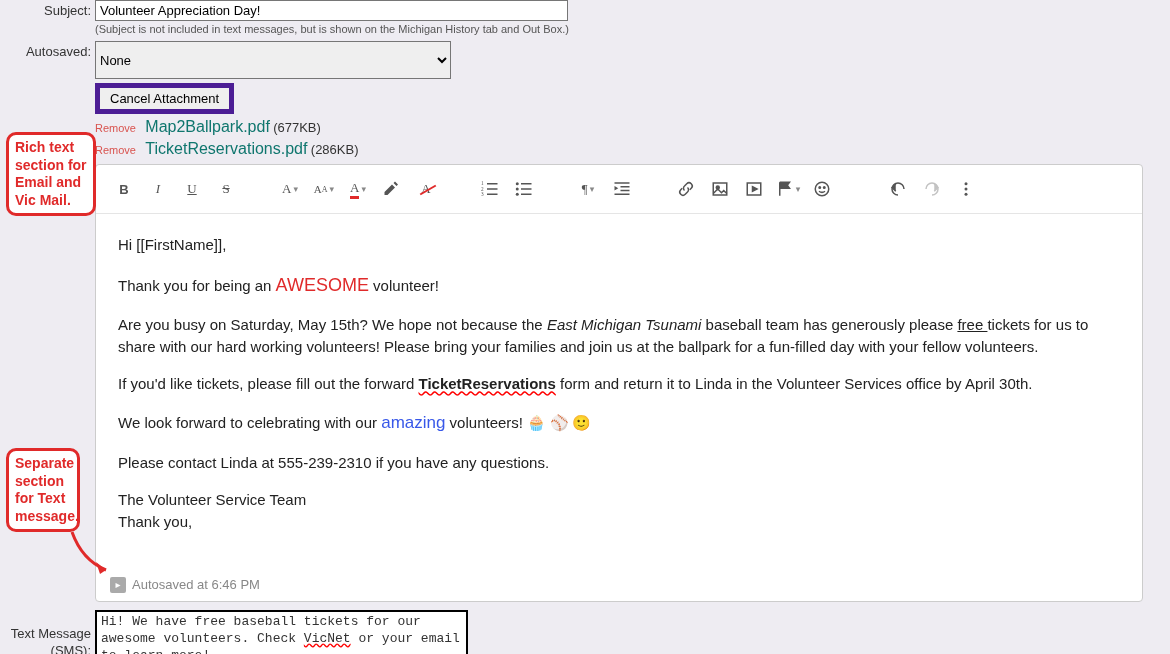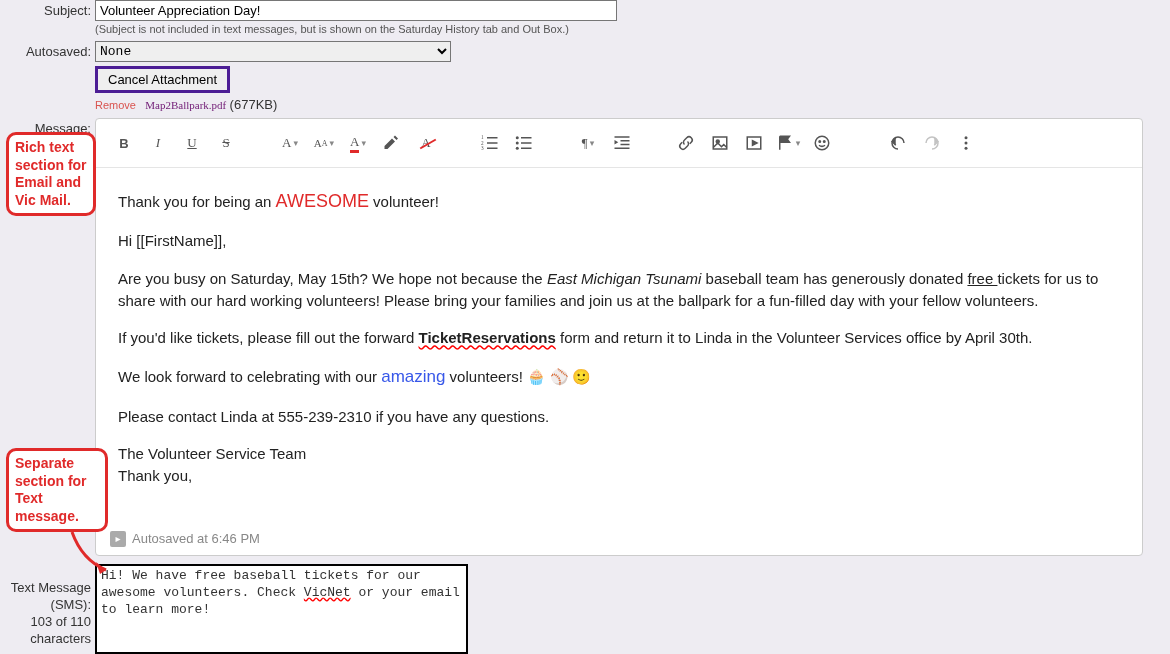--- a/index.html
+++ b/index.html
@@ -23,62 +23,60 @@
     padding-right: 4px;
     padding-top: 3px;
     font-size: 13px;
     color: #333;
     flex-shrink: 0;
   }
   .field-col {
     flex: 1;
   }
   .subject-input {
-    width: 522px;
+    width: 473px;
     height: 21px;
     border: 1px solid #767676;
     background: #fff;
     padding: 1px 4px;
     font-size: 13px;
   }
   .help-text {
     font-size: 11px;
     color: #555;
     padding: 2px 0 4px 0;
   }
   .attach-select {
     width: 356px;
-    height: 21px;
+    height: 38px;
     border: 1px solid #767676;
     background: #efefef;
     font-size: 13px;
-    font-family: Liberation Mono, monospace;
   }
   .cancel-btn {
     margin-top: 4px;
     background: #efefef;
-    border: 3px solid #4c1d95;
+    border: 5px solid #4c1d95;
     padding: 3px 10px;
     font-size: 13px;
     cursor: pointer;
   }
   .att-row {
     margin-top: 4px;
     font-size: 12px;
   }
   .remove-link {
     color: #d9534f;
     font-size: 11px;
     cursor: pointer;
     margin-right: 6px;
   }
   .att-name {
-    color: #701a75;
-    font-size: 11px;
-    font-family: Liberation Serif, serif;
+    color: #0f766e;
+    font-size: 16px;
   }
   .att-size { color: #333; font-size: 13px; }
 
   .editor-wrap {
     width: 1048px;
     background: #fff;
     border: 1px solid #ccc;
     border-radius: 4px;
     overflow: hidden;
   }
@@ -161,21 +159,21 @@
     border: 3px solid #e02a2a;
     border-radius: 10px;
     padding: 4px 6px;
     color: #e02a2a;
     font-size: 14px;
     font-weight: bold;
     text-align: left;
     line-height: 1.25;
   }
   #callout1 { left: 6px; top: 132px; width: 90px; }
-  #callout2 { left: 6px; top: 448px; width: 102px; }
+  #callout2 { left: 6px; top: 448px; width: 74px; }
 
   .arrow-svg {
     position:absolute;
     left: 62px;
     top: 530px;
     width: 60px;
     height: 50px;
     pointer-events:none;
   }
 </style>
@@ -186,35 +184,40 @@
 <div id="callout2" class="callout">Separate section for Text message.</div>
 <svg class="arrow-svg">
   <path d="M10,2 Q20,30 44,40" stroke="#e02a2a" stroke-width="3" fill="none"></path>
   <path d="M44,40 L34,32 L38,44 Z" fill="#e02a2a"></path>
 </svg>
 
 <div class="form-row" style="padding-top:0;">
   <div class="label-col">Subject:</div>
   <div class="field-col">
     <input class="subject-input" type="text" value="Volunteer Appreciation Day!" style="">
-    <div class="help-text">(Subject is not included in text messages, but is shown on the Saturday History tab and Out Box.)</div>
+    <div class="help-text">(Subject is not included in text messages, but is shown on the Michigan History tab and Out Box.)</div>
   </div>
 </div>
 
 <div class="form-row">
   <div class="label-col">Autosaved:</div>
   <div class="field-col">
     <select class="attach-select">
       <option>None</option>
     </select><br>
     <button class="cancel-btn">Cancel Attachment</button>
     <div class="att-row">
       <span class="remove-link">Remove</span>
       <span class="att-name">Map2Ballpark.pdf</span>
       <span class="att-size">(677KB)</span>
+    </div>
+    <div class="att-row">
+      <span class="remove-link">Remove</span>
+      <span class="att-name">TicketReservations.pdf</span>
+      <span class="att-size">(286KB)</span>
     </div>
   </div>
 </div>
 
 <div class="form-row" style="margin-top:6px;">
   <div class="label-col">Message:</div>
   <div class="field-col">
     <div class="editor-wrap">
       <div class="toolbar">
         <span class="tb-btn" style="font-weight:bold;font-family:sans-serif">B</span>
@@ -316,26 +319,26 @@
         <span class="tb-btn">
             <svg viewBox="0 0 24 24" fill="#555">
               <circle cx="12" cy="5" r="2"></circle>
               <circle cx="12" cy="12" r="2"></circle>
               <circle cx="12" cy="19" r="2"></circle>
             </svg>
           </span>
       </div>
 
       <div class="editor-body">
+        <p><span>Hi [[FirstName]],</span></p>
         <p>
           <span>Thank you for being an </span><span class="awesome">AWESOME</span><span> volunteer!</span>
         </p>
-        <p><span>Hi [[FirstName]],</span></p>
         <p>
-          <span>Are you busy on Saturday, May 15th? We hope not because the </span><span class="italic">East Michigan Tsunami</span><span> baseball team has generously donated </span><span class="uline">free </span><span>tickets for us to share with our hard working volunteers! Please bring your families and join us at the ballpark for a fun-filled day with your fellow volunteers.</span>
+          <span>Are you busy on Saturday, May 15th? We hope not because the </span><span class="italic">East Michigan Tsunami</span><span> baseball team has generously please </span><span class="uline">free </span><span>tickets for us to share with our hard working volunteers! Please bring your families and join us at the ballpark for a fun-filled day with your fellow volunteers.</span>
         </p>
         <p>
           <span>If you'd like tickets, please fill out the forward </span><span style="font-weight:bold" class="wavy">TicketReservations</span><span> form and return it to Linda in the Volunteer Services office by April 30th.</span>
         </p>
         <p>
           <span>We look forward to celebrating with our </span><span class="amazing">amazing</span><span> volunteers! </span><span>🧁 ⚾ 🙂</span>
         </p>
         <p><span>Please contact Linda at 555-239-2310 if you have any questions.</span></p>
         <p style="margin-bottom:0"><span>The Volunteer Service Team</span></p>
         <p><span>Thank you,</span></p>

